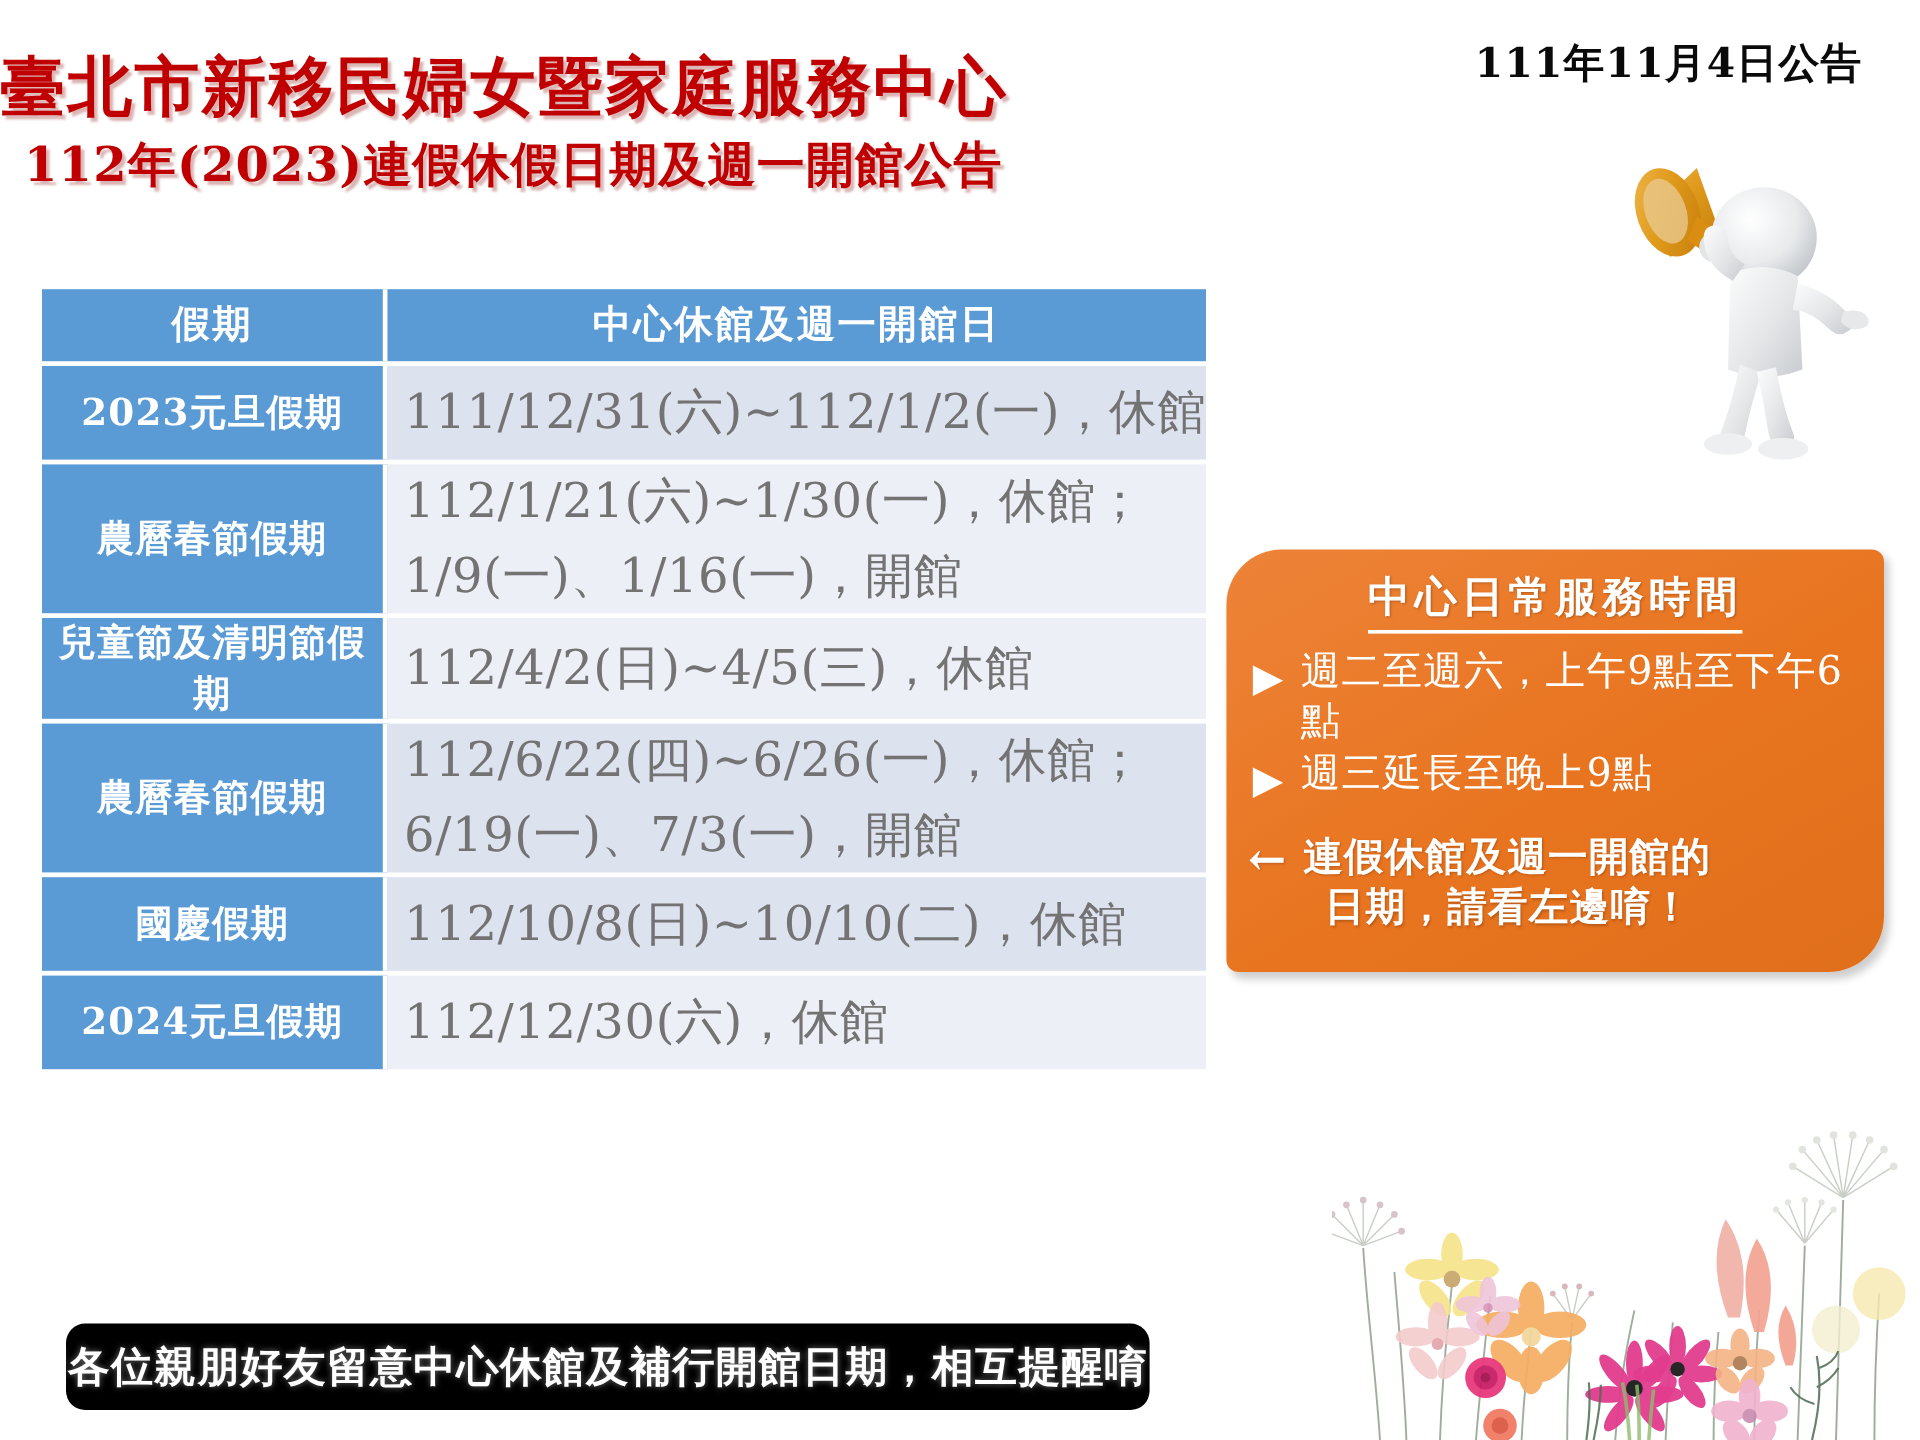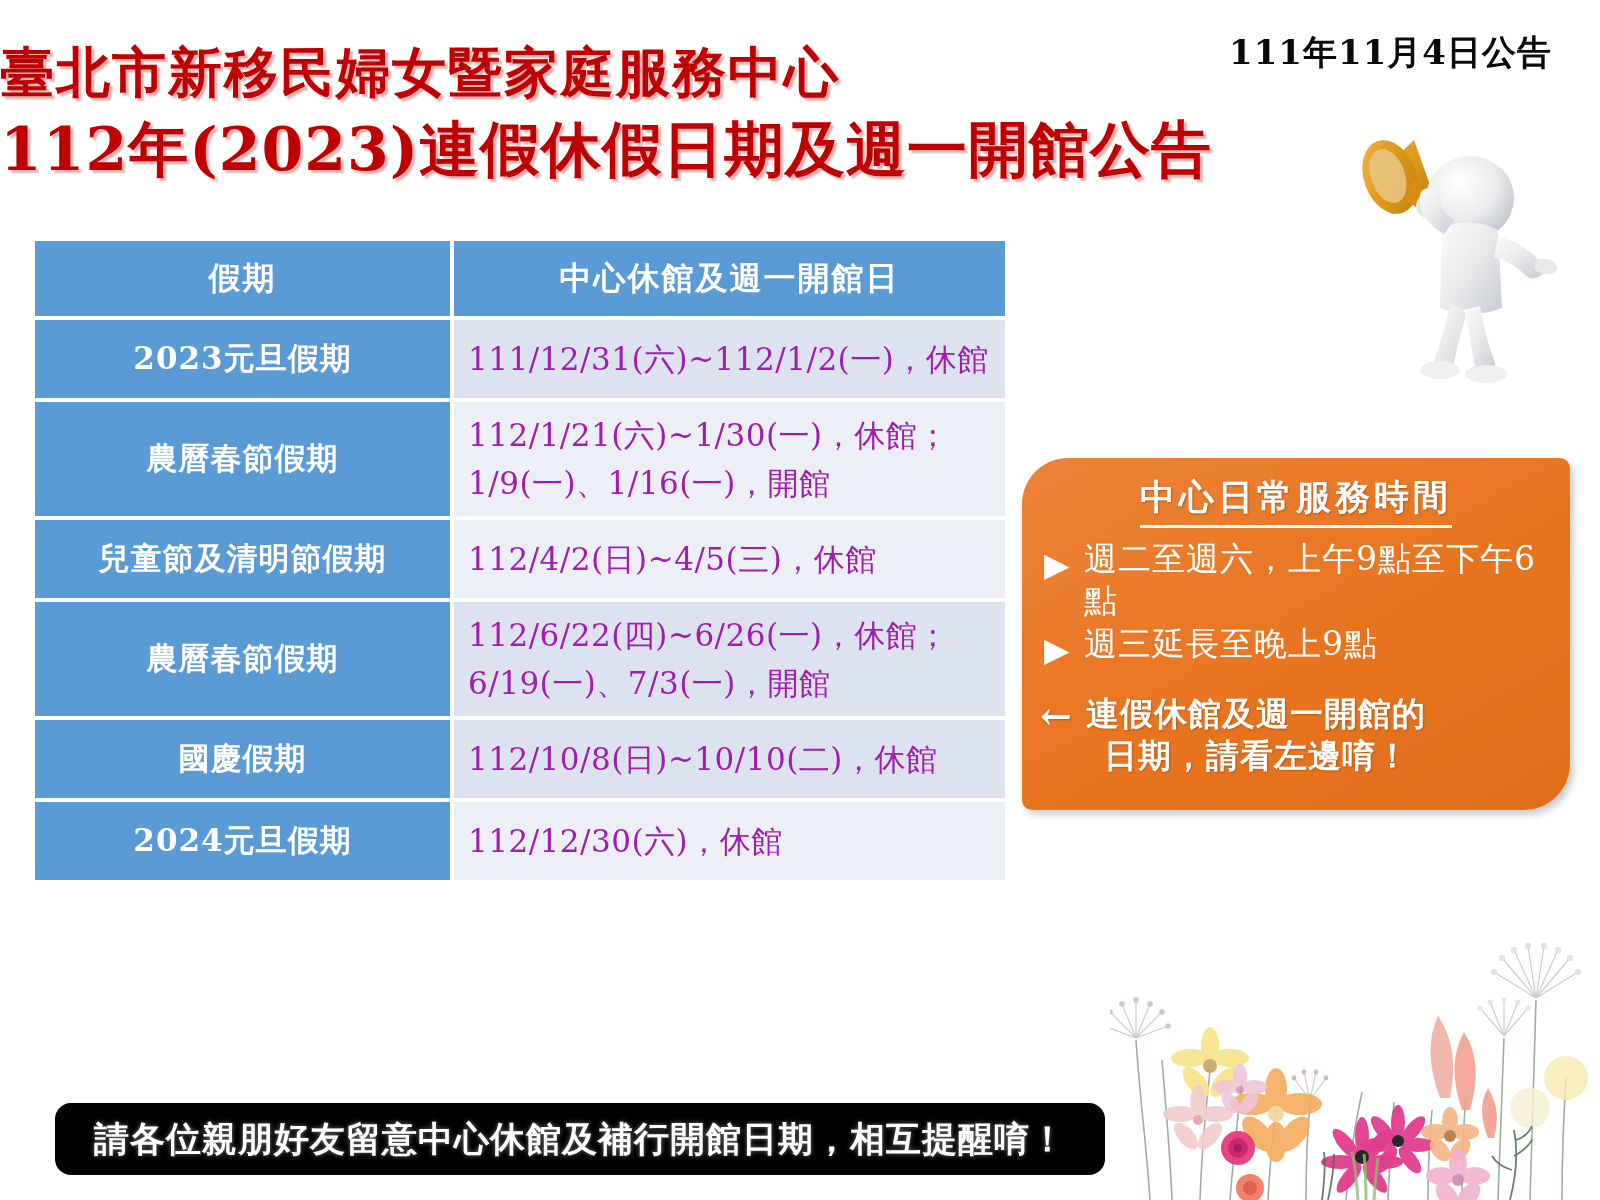--- a/index.html
+++ b/index.html
@@ -46,23 +46,24 @@
     font-weight: bold;
     text-shadow: 3px 3px 2px rgba(150, 40, 40, 0.35);
     white-space: nowrap;
     line-height: 1.15;
   }
   #title-line-1 {
     font-size: 54px;
     letter-spacing: 2px;
   }
   #title-line-2 {
-    font-size: 60px;
+    font-size: 40px;
     letter-spacing: 1px;
     margin-top: 12px;
+    margin-left: 20px;
   }
 
   
   #megaphone-figure {
     position: absolute;
     left: 1322px;
     top: 118px;
     width: 262px;
     height: 268px;
   }
@@ -86,43 +87,43 @@
     color: #ffffff;
     font-weight: bold;
     font-size: 31px;
     text-align: center;
     letter-spacing: 1px;
     border-right: 4px solid #ffffff;
     font-family: "DejaVu Serif", "Liberation Serif", serif;
   }
   .col-dates {
     background: #DDE2EF;
-    color: #a21caf;
-    font-size: 31px;
+    color: #737373;
+    font-size: 40px;
     text-align: left;
     padding-left: 14px !important;
     line-height: 1.55;
     letter-spacing: 0.5px;
     font-family: "DejaVu Serif", "Liberation Serif", serif;
   }
   tr.alt .col-dates {
     background: #EDEFF7;
   }
   thead .col-holiday, thead .col-dates {
     background: #5B9BD5;
     color: #ffffff;
     font-weight: bold;
     text-align: center;
     font-size: 32px;
     padding-left: 0 !important;
     letter-spacing: 2px;
   }
   .row-1line { height: 78px; padding-left: 32px; }
   .row-2line { height: 114px; margin-top: 34px; }
-  .head-row  { height: 75px; }
+  .head-row  { height: 60px; }
   .dates-line { display: block; white-space: nowrap; }
 
   
   #service-box {
     position: absolute;
     left: 1022px;
     top: 458px;
     width: 548px;
     height: 352px;
     box-sizing: border-box;
@@ -177,21 +178,21 @@
     padding-top: 4px;
   }
   #notice-text span { display: block; white-space: nowrap; }
   #notice-text span.indent { padding-left: 18px; }
 
   
   #bottom-banner {
     position: absolute;
     left: 55px;
     top: 1103px;
-    width: 1050px;
+    width: 903px;
     height: 72px;
     box-sizing: border-box;
     background: #000000;
     border-radius: 16px;
     color: #ffffff;
     font-size: 35px;
     font-weight: bold;
     letter-spacing: 1px;
     display: flex;
     align-items: center;

